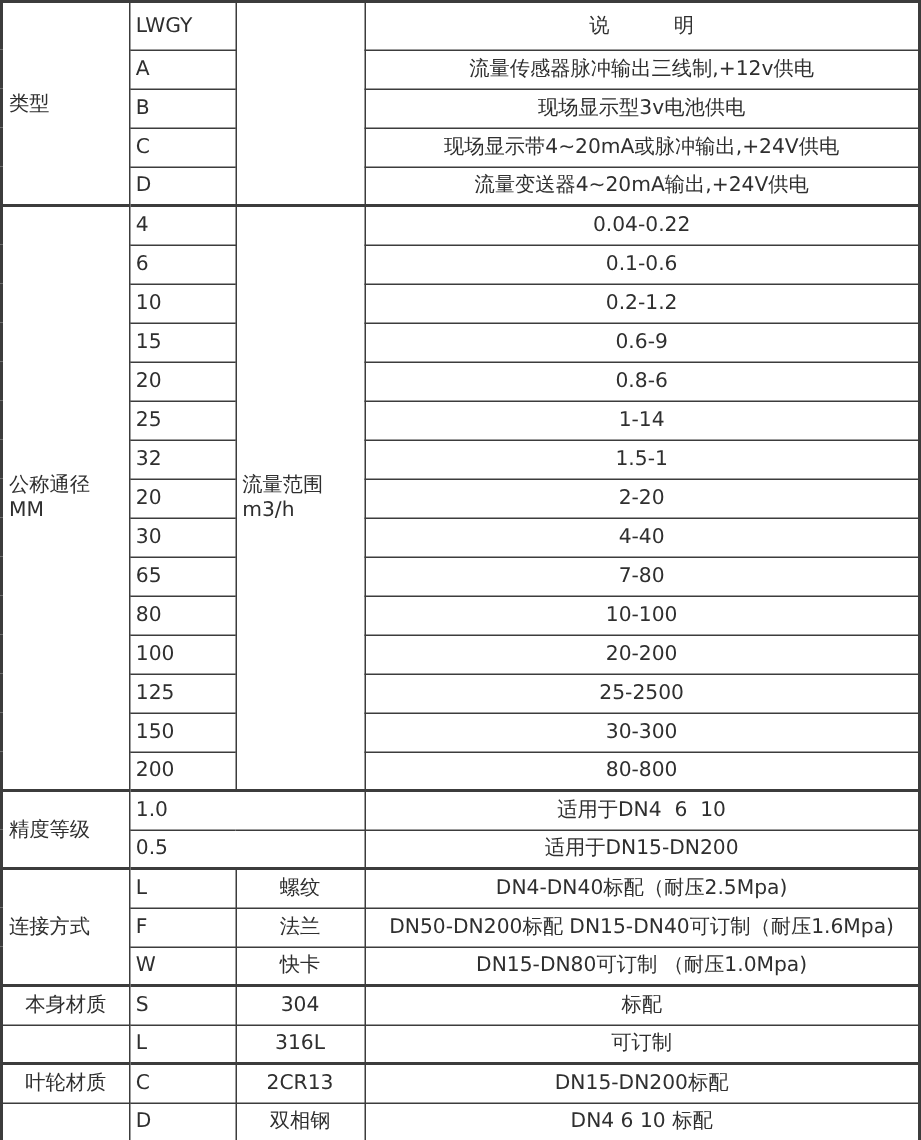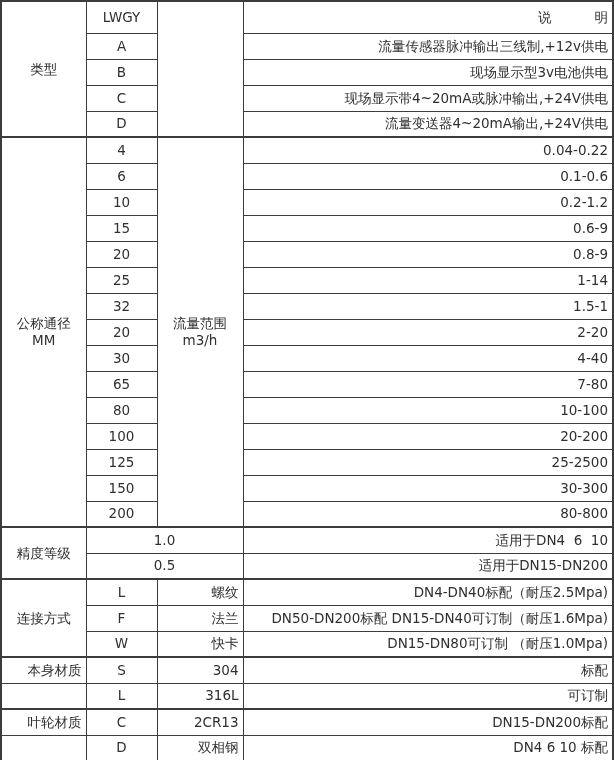--- a/index.html
+++ b/index.html
@@ -31,22 +31,22 @@
     white-space: pre-wrap;
     overflow: hidden;
     line-height: 1.25;
   }
   table.spec {
     border: 2px solid #3c3c3c;
   }
   tr.sec-start td {
     border-top: 2px solid #3c3c3c;
   }
-  td.ctr { text-align: center; }
-  td.lft { text-align: right; padding-left: 6px; }
+  td.ctr { }
+  td.lft { text-align: center; padding-left: 6px; }
   tr { height: 26px; }
   tr.hdr { height: 32px; }
 </style>
 </head>
 <body>
 
 <div class="sheet">
   <table class="spec">
     <colgroup>
       <col style="width:85px">
@@ -94,21 +94,21 @@
       <tr>
         <td class="ctr">10</td>
         <td class="lft">0.2-1.2</td>
       </tr>
       <tr>
         <td class="ctr">15</td>
         <td class="lft">0.6-9</td>
       </tr>
       <tr>
         <td class="ctr">20</td>
-        <td class="lft">0.8-9</td>
+        <td class="lft">0.8-6</td>
       </tr>
       <tr>
         <td class="ctr">25</td>
         <td class="lft">1-14</td>
       </tr>
       <tr>
         <td class="ctr">32</td>
         <td class="lft">1.5-1</td>
       </tr>
       <tr>

